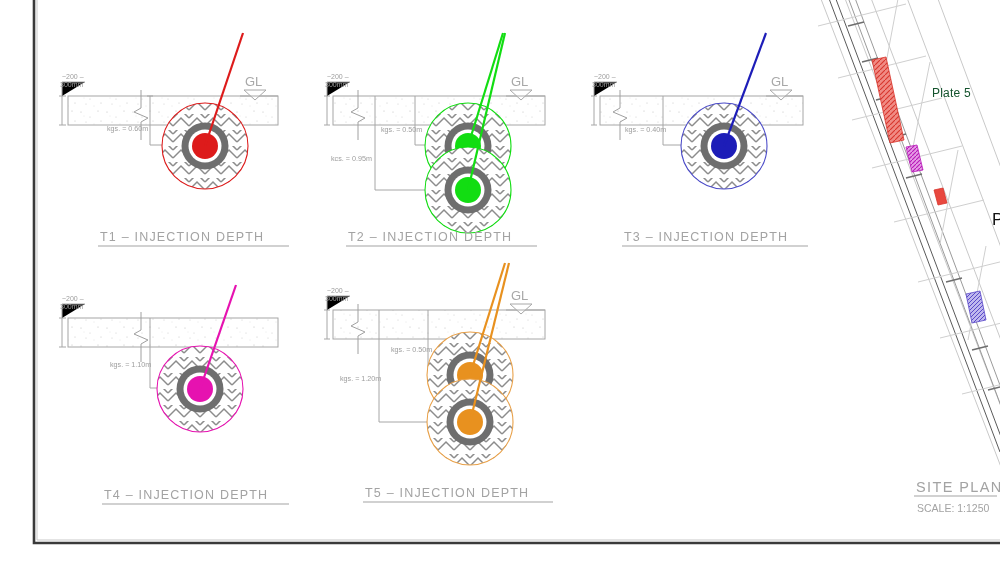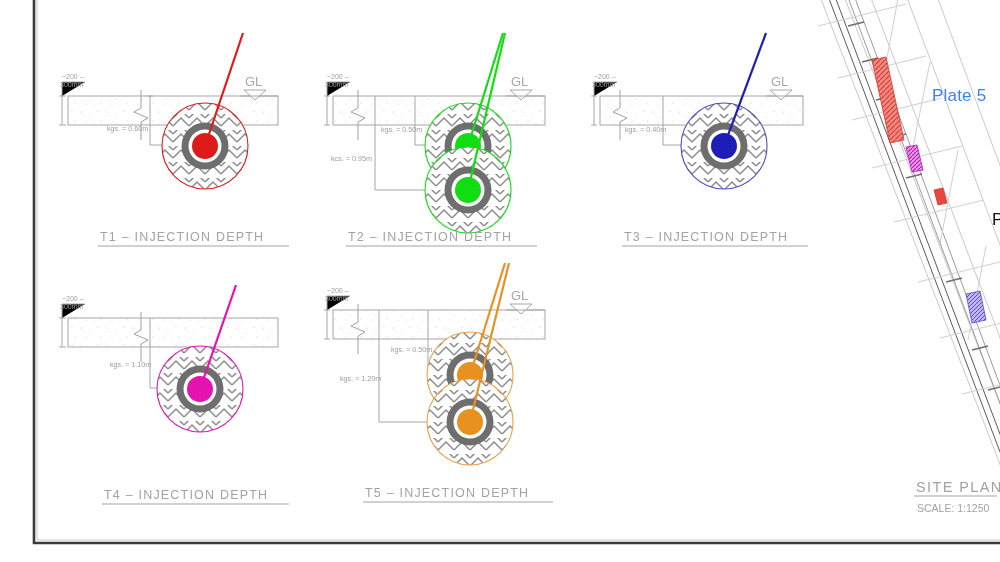--- a/index.html
+++ b/index.html
@@ -1,21 +1,21 @@
 <!DOCTYPE html>
 <html><head>
 <meta charset="utf-8">
 <style>
   html,body{margin:0;padding:0;background:#ffffff;}
   body{width:1000px;height:562px;overflow:hidden;position:relative;
        font-family:"Liberation Sans",sans-serif;}
   #stage{position:absolute;left:0;top:0;width:1000px;height:562px;}
   svg.layer{position:absolute;left:0;top:0;width:1000px;height:562px;overflow:visible;}
   .ovl{position:absolute;}
-  #plate5{left:932px;top:86px;font-size:17px;color:#3b82f6;letter-spacing:.2px;white-space:nowrap;}
+  #plate5{left:932px;top:86px;font-size:12px;color:#14532d;letter-spacing:.2px;white-space:nowrap;}
   #plateP{left:992px;top:210px;font-size:17px;color:#111;white-space:nowrap;}
 </style>
 </head>
 <body>
 
 <div id="stage">
 
   <svg class="layer" viewBox="0 0 1000 562">
     <defs>
 

